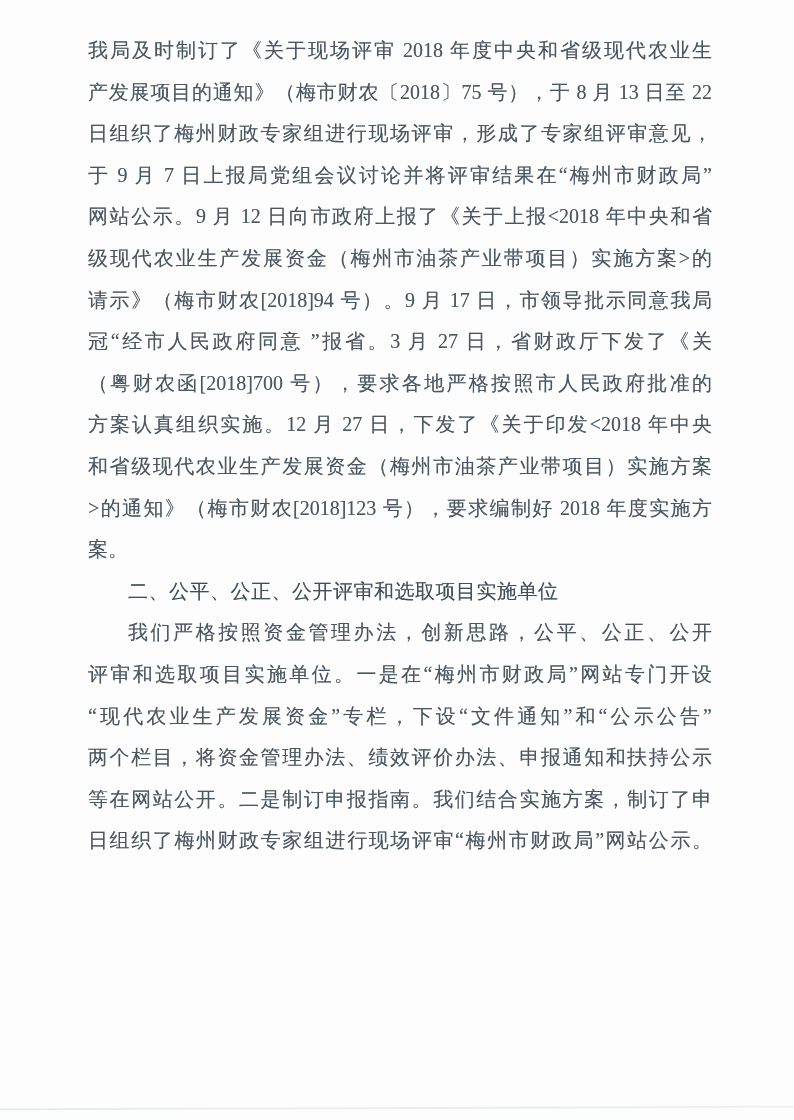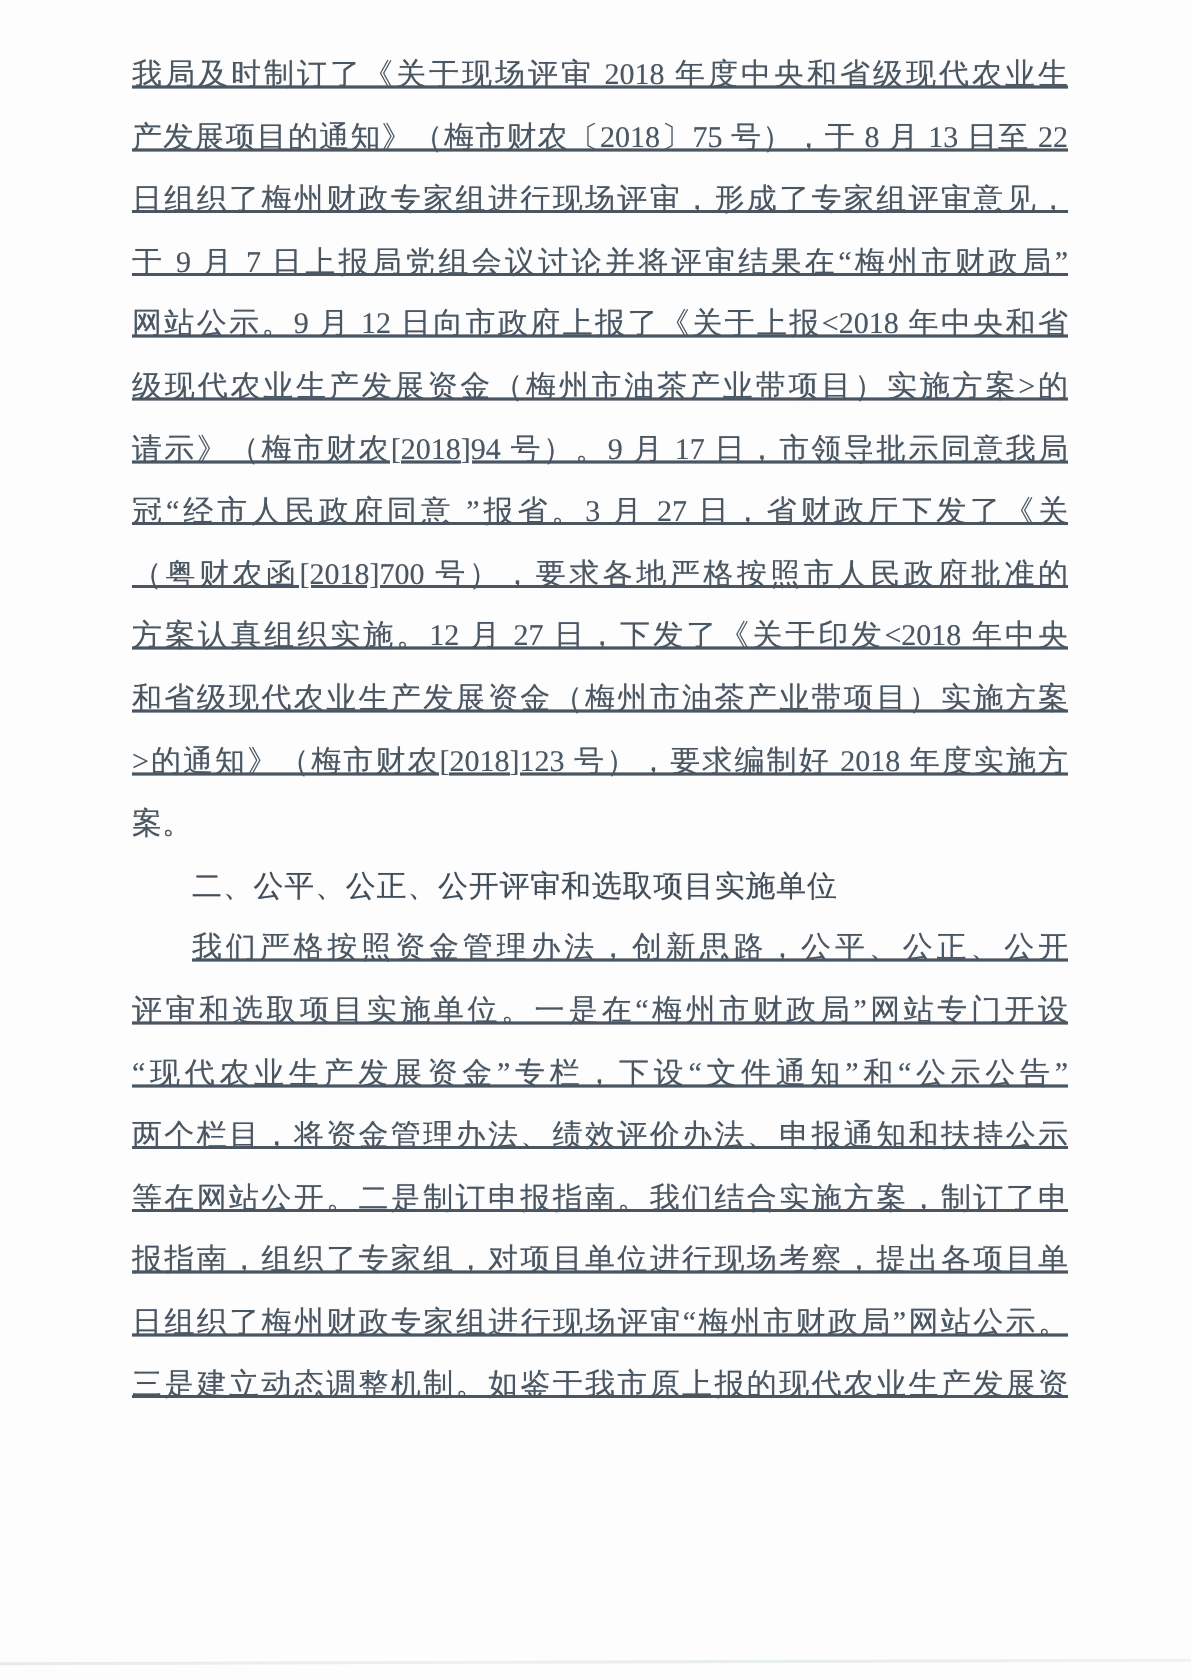--- a/index.html
+++ b/index.html
@@ -27,21 +27,20 @@
   .ln {
     height: 41.6px;
     line-height: 41.6px;
     overflow: hidden;
     text-align: left;
   }
   .ln.j {
     text-align: justify;
     text-align-last: justify;
     text-justify: inter-character;
-    text-decoration: underline;
   }
   .ln.indent {
     text-indent: 2em;
   }
   .ln.heading {
     font-weight: normal;
     color: #414e5a;
     font-family: "Liberation Sans", "DejaVu Sans", sans-serif;
     letter-spacing: 0.5px;
   }
@@ -73,18 +72,16 @@
     <div class="ln j">方案认真组织实施。12 月 27 日，下发了《关于印发&lt;2018 年中央</div>
     <div class="ln j">和省级现代农业生产发展资金（梅州市油茶产业带项目）实施方案</div>
     <div class="ln j">&gt;的通知》（梅市财农[2018]123 号），要求编制好 2018 年度实施方</div>
     <div class="ln">案。</div>
     <div class="ln heading indent">二、公平、公正、公开评审和选取项目实施单位</div>
     <div class="ln j indent">我们严格按照资金管理办法，创新思路，公平、公正、公开</div>
     <div class="ln j">评审和选取项目实施单位。一是在“梅州市财政局”网站专门开设</div>
     <div class="ln j">“现代农业生产发展资金”专栏，下设“文件通知”和“公示公告”</div>
     <div class="ln j">两个栏目，将资金管理办法、绩效评价办法、申报通知和扶持公示</div>
     <div class="ln j">等在网站公开。二是制订申报指南。我们结合实施方案，制订了申</div>
-    <div class="ln j">报指南，组织了专家组，对项目单位进行现场考察，提出各项目单</div>
     <div class="ln j">日组织了梅州财政专家组进行现场评审“梅州市财政局”网站公示。</div>
-    <div class="ln j">三是建立动态调整机制。如鉴于我市原上报的现代农业生产发展资</div>
   </div>
   <div class="scan-edge"></div>
 </div>
 
 </body></html>

